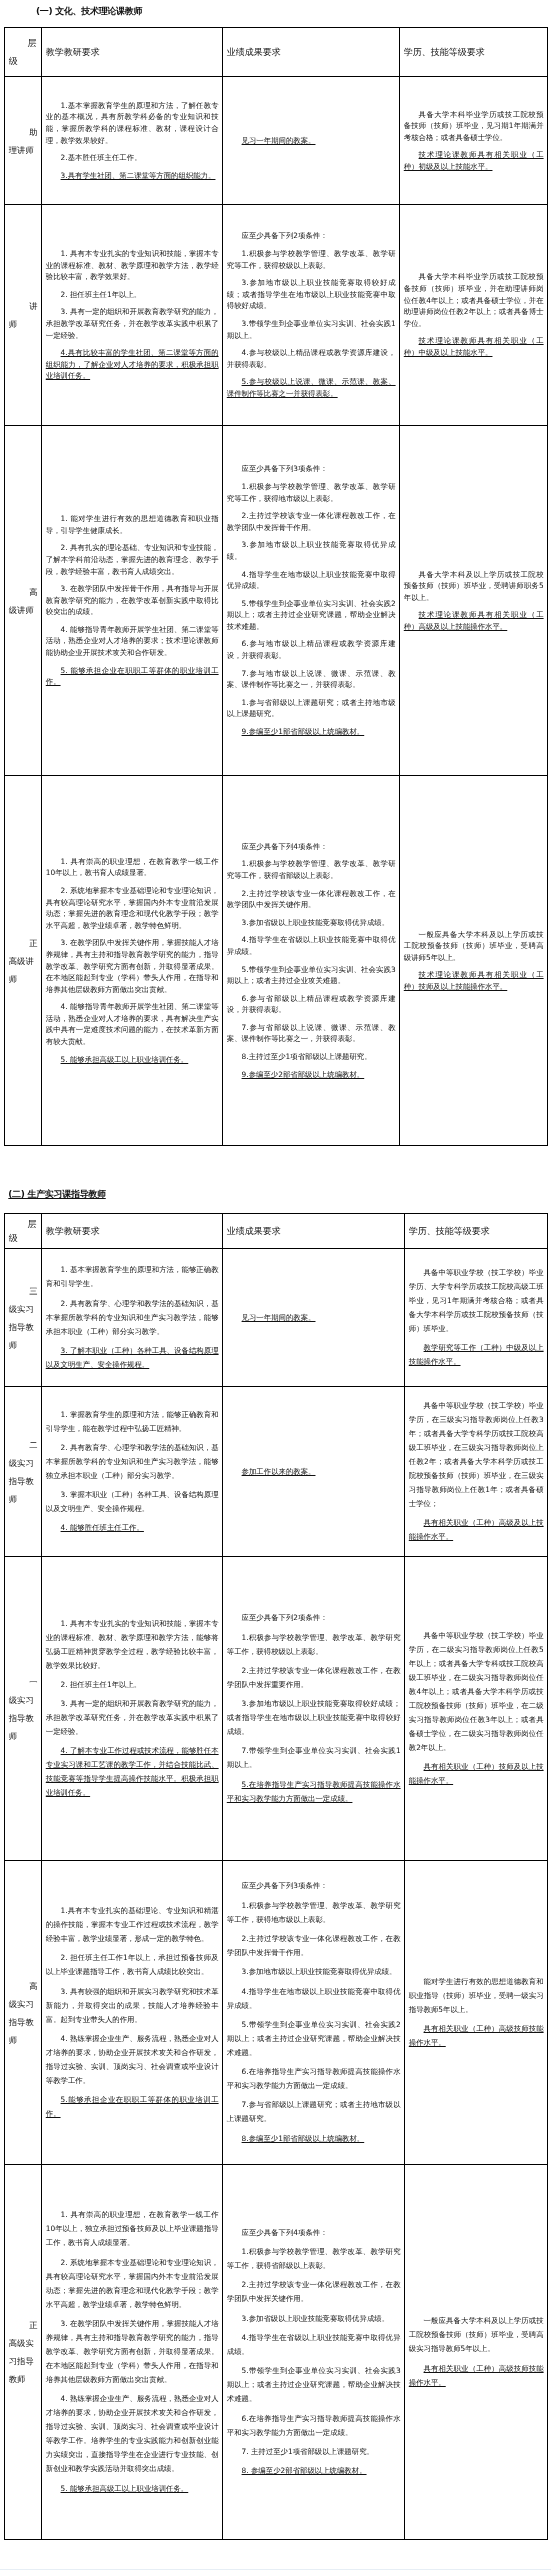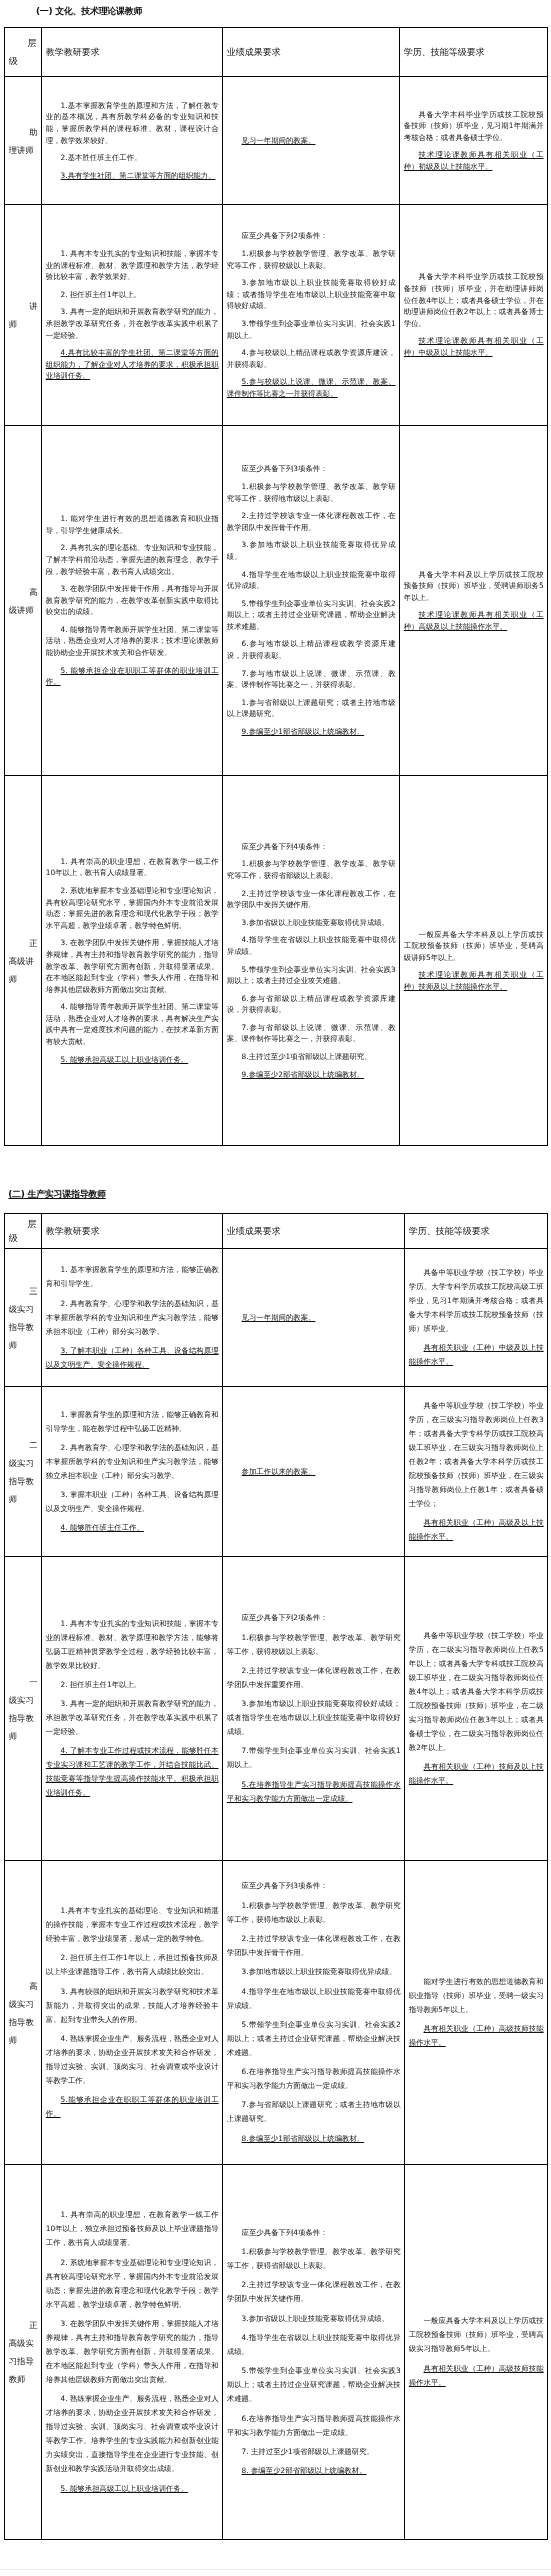--- a/index.html
+++ b/index.html
@@ -153,21 +153,21 @@
         <td>
           <div class="p">1. 基本掌握教育学生的原理和方法，能够正确教育和引导学生。</div>
           <div class="p">2. 具有教育学、心理学和教学法的基础知识，基本掌握所教学科的专业知识和生产实习教学法，能够承担本职业（工种）部分实习教学。</div>
           <div class="p">3. 了解本职业（工种）各种工具、设备结构原理以及文明生产、安全操作规程。</div>
         </td>
         <td>
           <div class="p">见习一年期间的教案。</div>
         </td>
         <td>
           <div class="p">具备中等职业学校（技工学校）毕业学历、大学专科学历或技工院校高级工班毕业，见习1年期满并考核合格；或者具备大学本科学历或技工院校预备技师（技师）班毕业。</div>
-          <div class="p">具有相关职业（工种）中级及以上技能操作水平。</div>
+          <div class="p">教学研究等工作（工种）中级及以上技能操作水平。</div>
         </td>
       </tr>
     <tr style="height:170px">
         <td class="lvl"><span class="first">二</span><span>级实习指导教师</span></td>
         <td>
           <div class="p">1. 掌握教育学生的原理和方法，能够正确教育和引导学生，能在教学过程中弘扬工匠精神。</div>
           <div class="p">2. 具有教育学、心理学和教学法的基础知识，基本掌握所教学科的专业知识和生产实习教学法，能够独立承担本职业（工种）部分实习教学。</div>
           <div class="p">3. 掌握本职业（工种）各种工具、设备结构原理以及文明生产、安全操作规程。</div>
           <div class="p">4. 能够胜任班主任工作。</div>
         </td>

